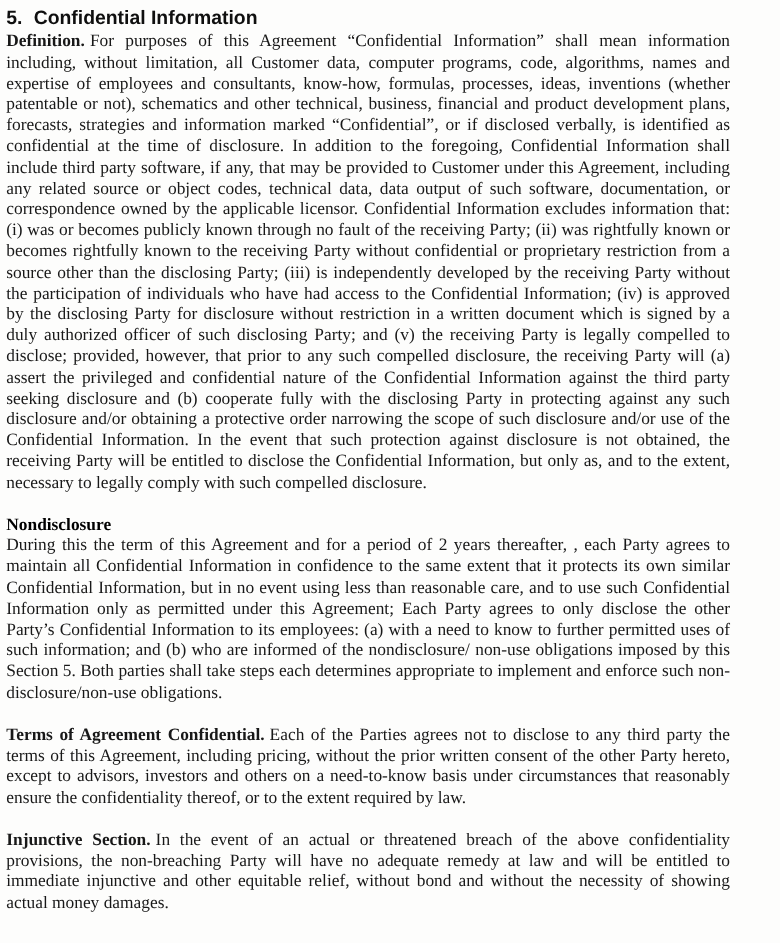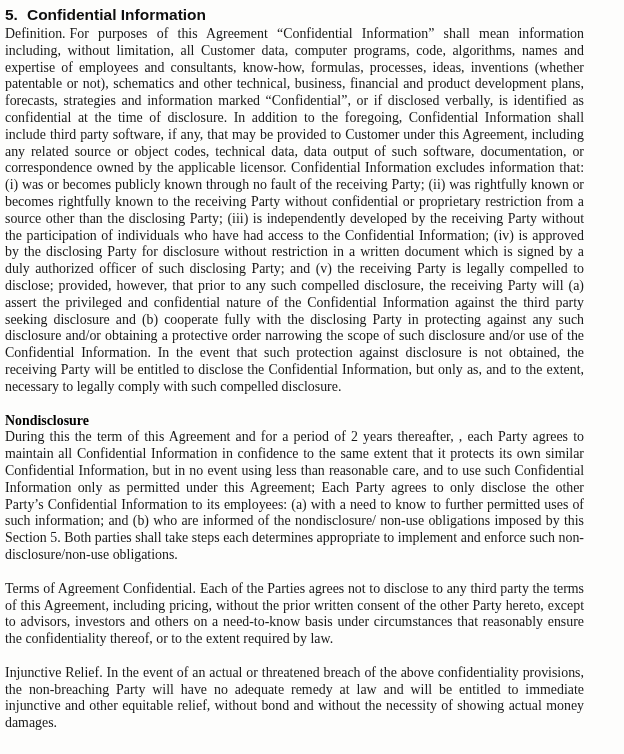--- a/index.html
+++ b/index.html
@@ -32,21 +32,21 @@
   }
   .para {
     margin: 0 0 17px 0;
     text-align: justify;
     text-justify: inter-word;
   }
   .para:last-child {
     margin-bottom: 0;
   }
   .lead {
-    font-weight: normal;
+    font-weight: bold;
     margin-right: 4px;
   }
   .subhead {
     font-family: "Liberation Serif", serif;
     font-weight: bold;
     font-size: 13.9px;
     line-height: 16.8px;
     margin: 0;
     color: #000000;
   }
@@ -68,16 +68,16 @@
 
   <p class="para">
     <span>During this the term of this Agreement and for a period of 2 years thereafter, , each Party agrees to maintain all Confidential Information in confidence to the same extent that it protects its own similar Confidential Information, but in no event using less than reasonable care, and to use such Confidential Information only as permitted under this Agreement;  Each Party agrees to only disclose the other Party’s Confidential Information to its employees: (a) with a need to know to further permitted uses of such information; and (b) who are informed of the nondisclosure/ non-use obligations imposed by this Section 5.  Both parties shall take steps each determines appropriate to implement and enforce such non-disclosure/non-use obligations.</span>
   </p>
 
   <p class="para">
     <span class="lead">Terms of Agreement Confidential.</span><span>Each of the Parties agrees not to disclose to any third party the terms of this Agreement, including pricing, without the prior written consent of the other Party hereto, except to advisors, investors and others on a need-to-know basis under circumstances that reasonably ensure the confidentiality thereof, or to the extent required by law.</span>
   </p>
 
   <p class="para">
-    <span class="lead">Injunctive Relief.</span><span>In the event of an actual or threatened breach of the above confidentiality provisions, the non-breaching Party will have no adequate remedy at law and will be entitled to immediate injunctive and other equitable relief, without bond and without the necessity of showing actual money damages.</span>
+    <span class="lead">Injunctive Section.</span><span>In the event of an actual or threatened breach of the above confidentiality provisions, the non-breaching Party will have no adequate remedy at law and will be entitled to immediate injunctive and other equitable relief, without bond and without the necessity of showing actual money damages.</span>
   </p>
 
 </div>
 
 </body></html>

